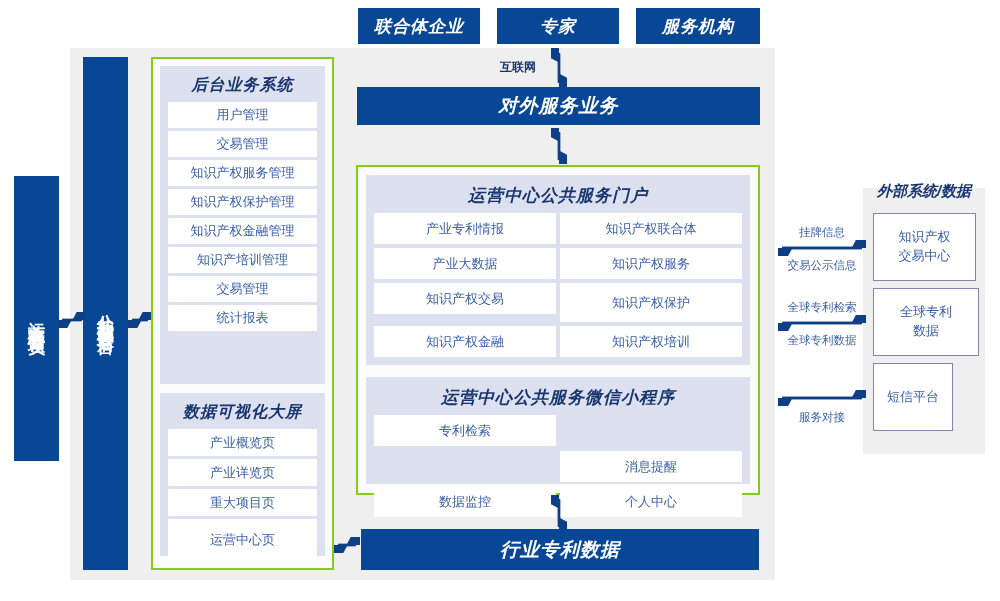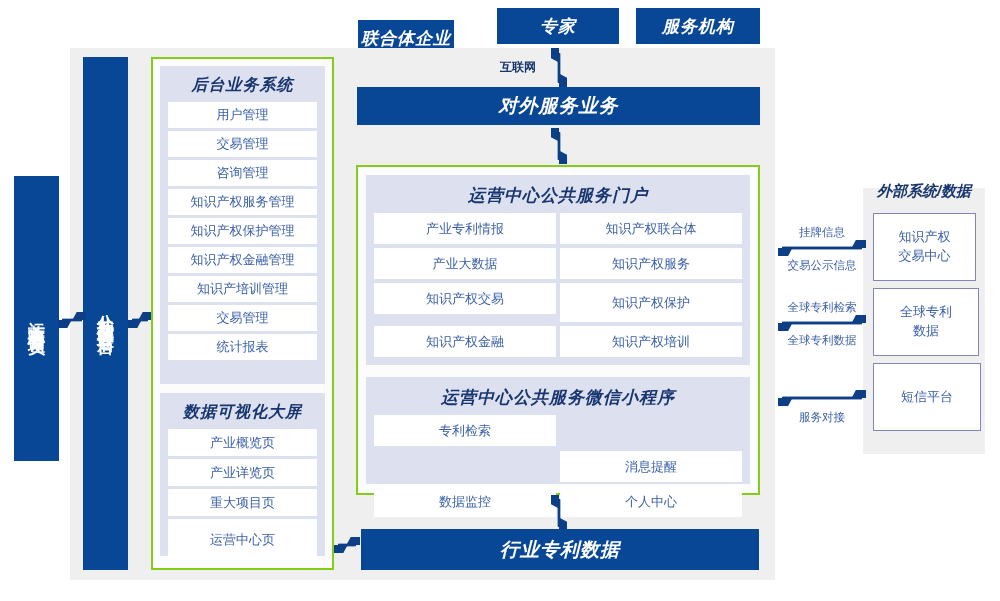--- a/index.html
+++ b/index.html
@@ -96,21 +96,21 @@
 
   
   .conn-label{
     font-size:11.5px;color:#3a5fa8;white-space:nowrap;text-align:center;
   }
   .conn-label.bold{font-weight:bold;color:#17356e;font-size:12px;}
 </style>
 </head>
 <body>
 
-<div class="abs blue-box actor" style="left:358px;top:20px;width:96px;">
+<div class="abs blue-box actor" style="left:358px;top:8px;width:122px;">
   <span>联合体企业</span>
 </div>
 <div class="abs blue-box actor" style="left:497px;top:8px;width:122px;">
   <span>专家</span>
 </div>
 <div class="abs blue-box actor" style="left:636px;top:8px;width:124px;">
   <span>服务机构</span>
 </div>
 
 <div class="abs" id="main-container"></div>
@@ -161,21 +161,20 @@
   <line x1="5" y1="8" x2="20" y2="8" stroke="#0d3f86" stroke-width="2.4" marker-end="url(#arrL)"></line>
 </svg>
 
 <div class="abs panel" style="left:151px;top:57px;width:183px;height:513px;padding:7px;">
 
   <div class="group" style="height:318px;">
     <div class="group-title">后台业务系统</div>
     <div class="col1">
       <div class="cell" style="height:26px;">用户管理</div>
       <div class="cell" style="height:26px;">交易管理</div>
-      <div class="cell" style="height:26px;">咨询管理</div>
       <div class="cell" style="height:26px;">知识产权服务管理</div>
       <div class="cell" style="height:26px;">知识产权保护管理</div>
       <div class="cell" style="height:26px;">知识产权金融管理</div>
       <div class="cell" style="height:26px;">知识产培训管理</div>
       <div class="cell" style="height:26px;">交易管理</div>
       <div class="cell" style="height:26px;">统计报表</div>
     </div>
   </div>
 
   <div class="group" style="margin-top:9px;height:163px;">
@@ -236,21 +235,21 @@
 </div>
 
 <div class="abs ext-box" style="left:873px;top:213px;width:103px;height:68px;">
   <span style="white-space:pre-line;">知识产权
 交易中心</span>
 </div>
 <div class="abs ext-box" style="left:873px;top:288px;width:106px;height:68px;">
   <span style="white-space:pre-line;">全球专利
 数据</span>
 </div>
-<div class="abs ext-box" style="left:873px;top:363px;width:108px;height:68px;">
+<div class="abs ext-box" style="left:873px;top:363px;width:80px;height:68px;">
   <span style="white-space:pre-line;">短信平台</span>
 </div>
 
 <svg class="abs arrow-h" style="left:778px;top:240px;" width="88" height="16" viewBox="0 0 88 16">
   <line x1="83" y1="8" x2="4" y2="8" stroke="#0d3f86" stroke-width="2.6" marker-end="url(#arrL)"></line>
   <line x1="5" y1="8" x2="84" y2="8" stroke="#0d3f86" stroke-width="2.6" marker-end="url(#arrL)"></line>
 </svg>
 <div class="abs conn-label" style="left:778px;top:225px;width:88px;">
   <span>挂牌信息</span>
 </div>

